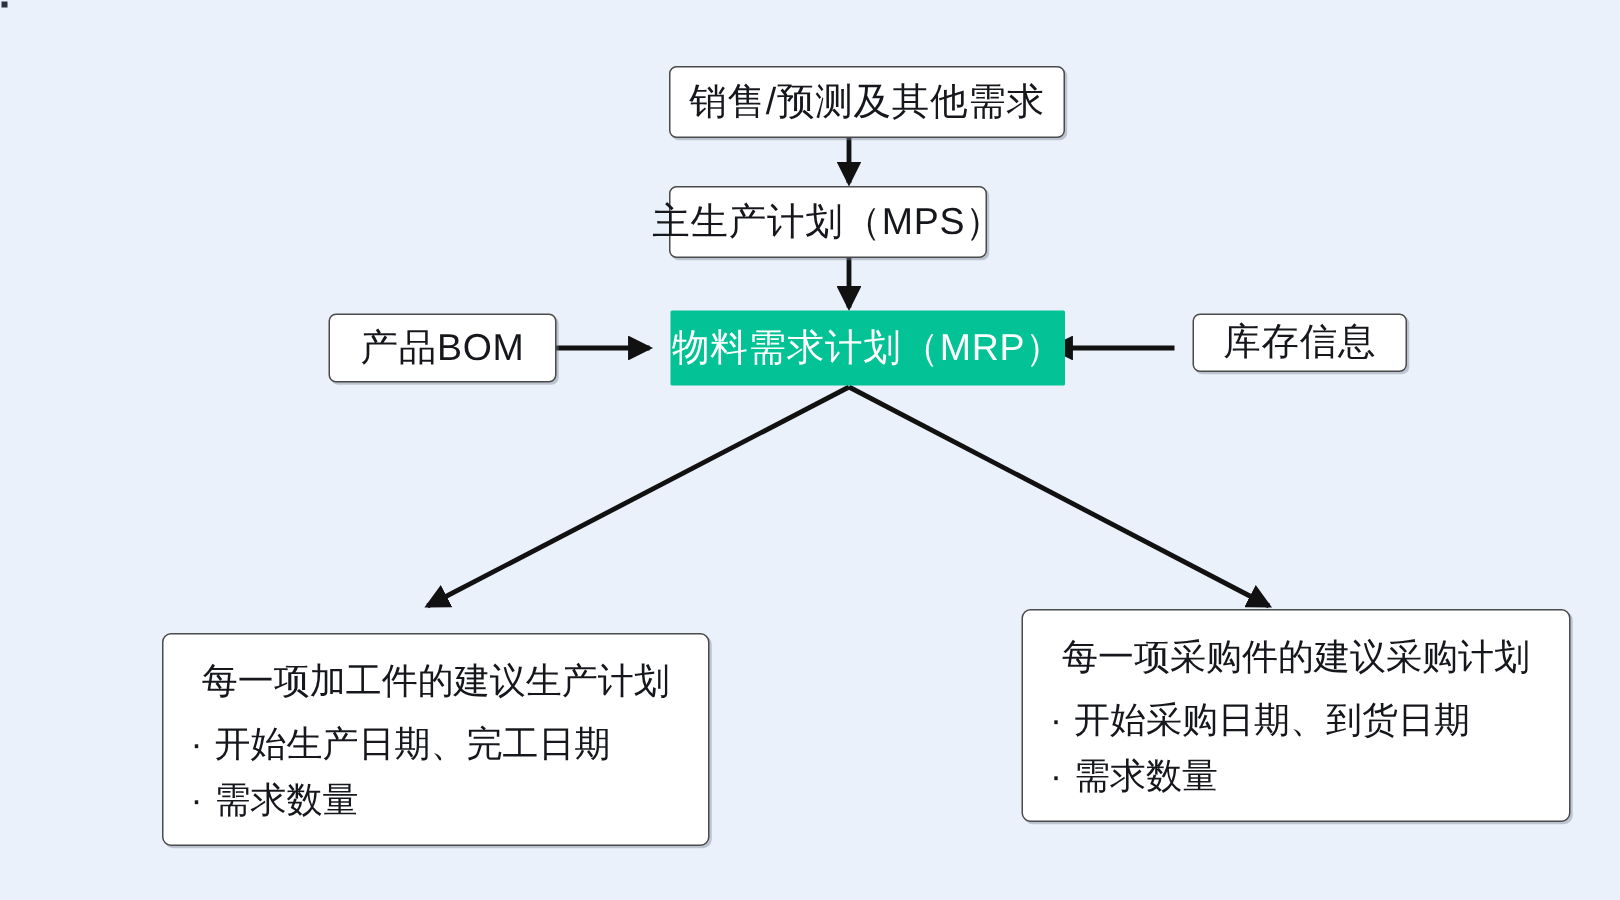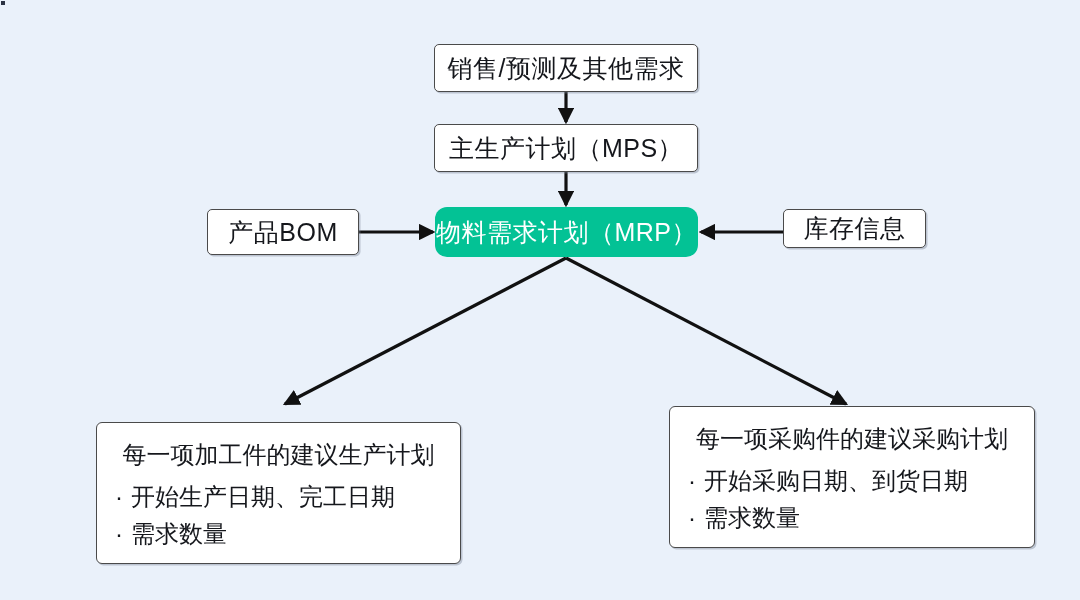--- a/index.html
+++ b/index.html
@@ -40,40 +40,41 @@
     position: absolute;
     box-sizing: border-box;
     background: #ffffff;
     border: 1.4px solid #4a4a4a;
     border-radius: 5px;
     display: flex;
     align-items: center;
     justify-content: center;
     color: #15171c;
     box-shadow: 1.5px 1.5px 0 rgba(120,130,148,0.40);
+    margin-left: 12px;
   }
   .node-label {
     font-size: 25px;
     line-height: 1.15;
     letter-spacing: 0.5px;
     white-space: nowrap;
   }
 
   
   #node-demand {
     left: 434px; top: 44px; width: 264px; height: 48px;
   }
   #node-mps {
-    left: 434px; top: 124px; width: 264px; height: 48px;
+    left: 434px; top: 124px; width: 212px; height: 48px;
   }
   #node-mrp {
     left: 435px; top: 207px; width: 263px; height: 50px;
     background: #03c295;
     border: none;
-    border-radius: 12px;
+    border-radius: 1px;
     box-shadow: none;
   }
   #node-mrp .node-label {
     color: #ffffff;
   }
   #node-bom {
     left: 207px; top: 209px; width: 152px; height: 46px;
   }
   #node-inventory {
     left: 783px; top: 209px; width: 143px; height: 39px;

